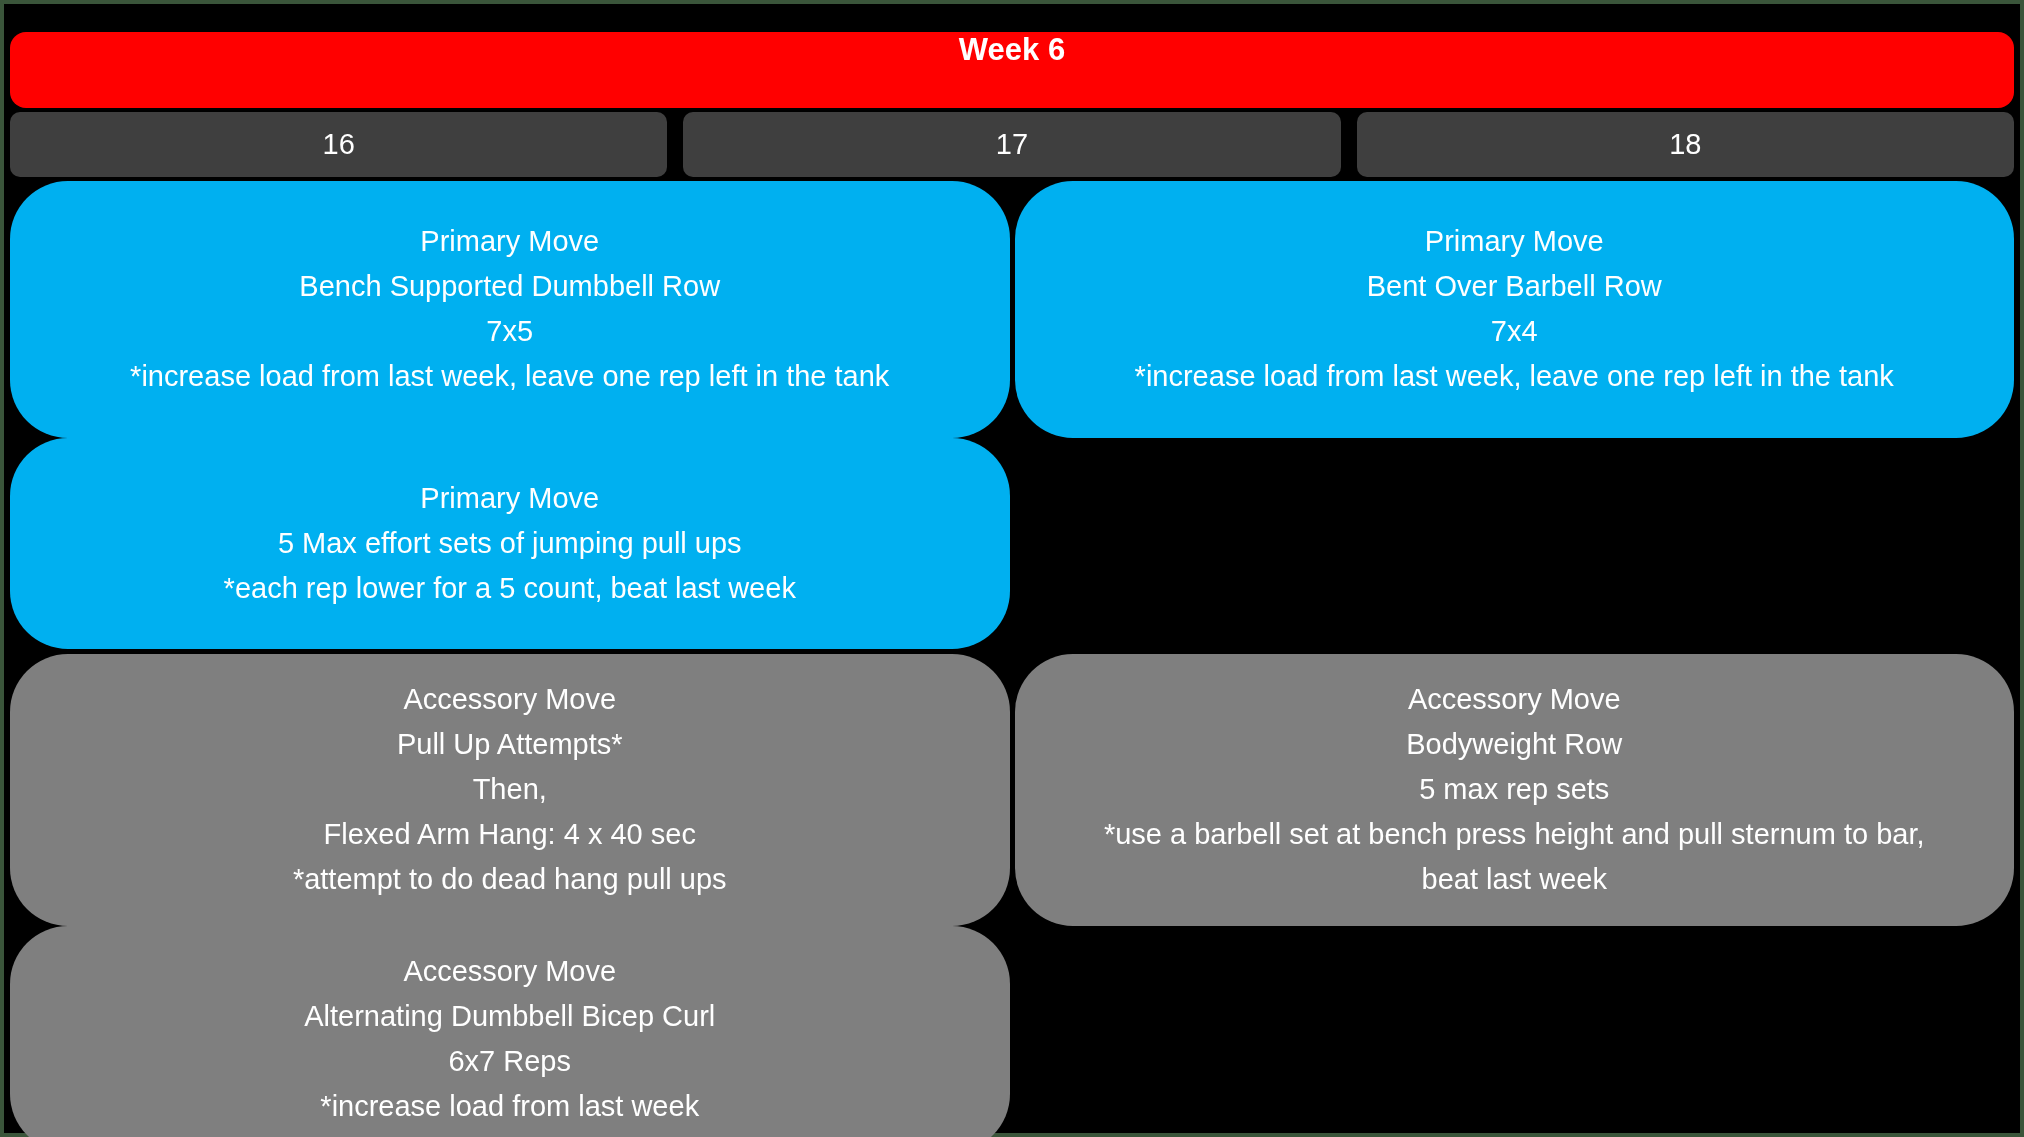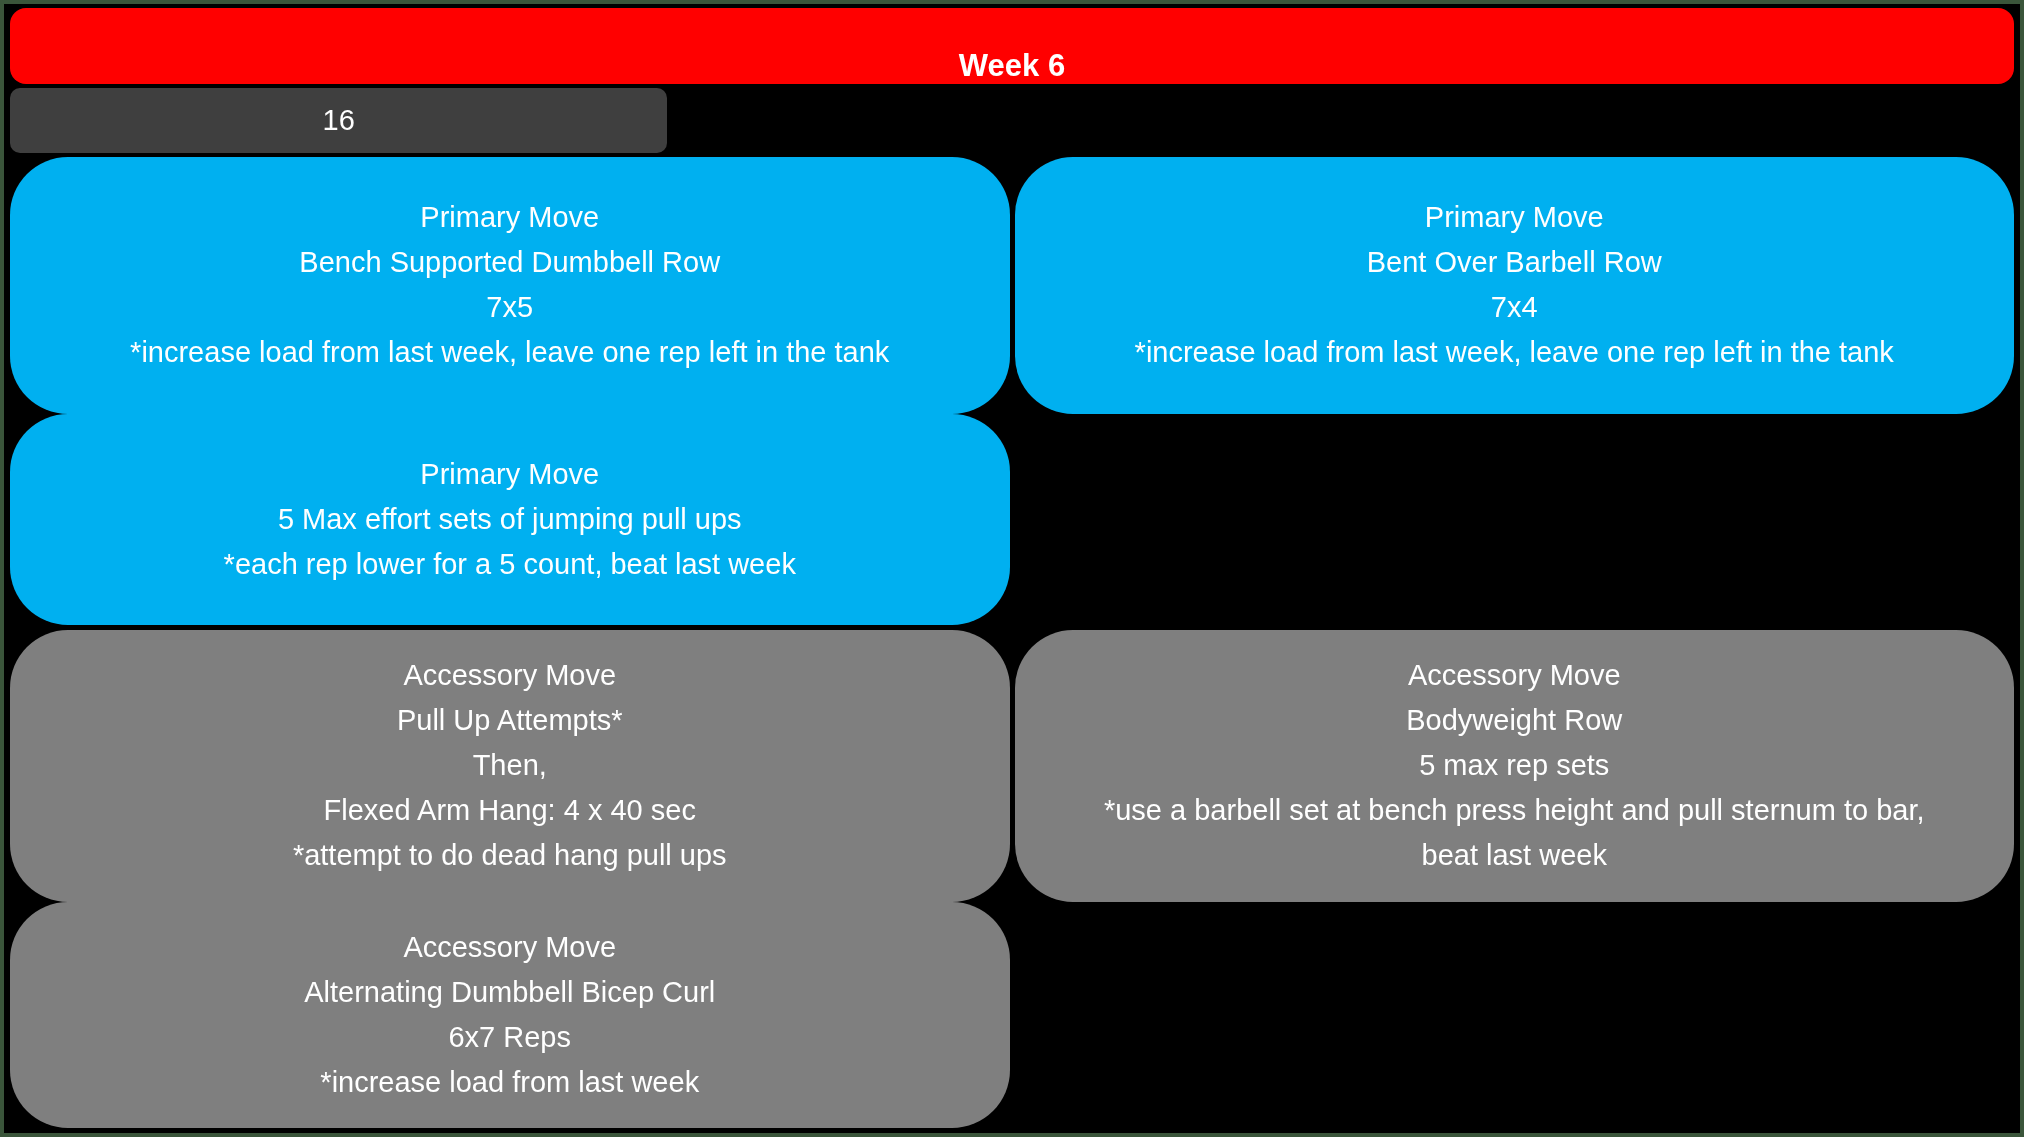--- a/index.html
+++ b/index.html
@@ -13,26 +13,27 @@
     border: 4px solid var(--border-green, #3A553A);
     padding: 4px 6px;
     position: relative;
   }
 
   .banner {
     height: 76px;
     background: var(--banner-red, #FF0000);
     border-radius: 16px;
     display: flex;
-    align-items: flex-end;
+    align-items: flex-start;
     justify-content: center;
     color: var(--text-white, #fff);
     font-size: 31px;
     font-weight: bold;
     margin-bottom: 4px;
+    margin-top: 24px;
   }
 
   .header-row {
     display: grid;
     grid-template-columns: 1fr 1fr 1fr;
     column-gap: 16px;
     height: 65px;
     margin-bottom: 4px;
   }
 
@@ -76,20 +77,26 @@
 <div class="page">
 
   <div class="banner">
     <span>Week 6</span>
   </div>
 
   <div class="header-row">
     <div class="day-header">
       <span>16</span>
     </div>
+    <div class="day-header">
+      <span>17</span>
+    </div>
+    <div class="day-header">
+      <span>18</span>
+    </div>
   </div>
 
   <div class="cards-row primary-row">
     <div class="card primary">
       <div class="card-text">Primary Move
 Bench Supported Dumbbell Row
 7x5
 *increase load from last week, leave one rep left in the tank</div>
     </div>
     <div class="card primary">

